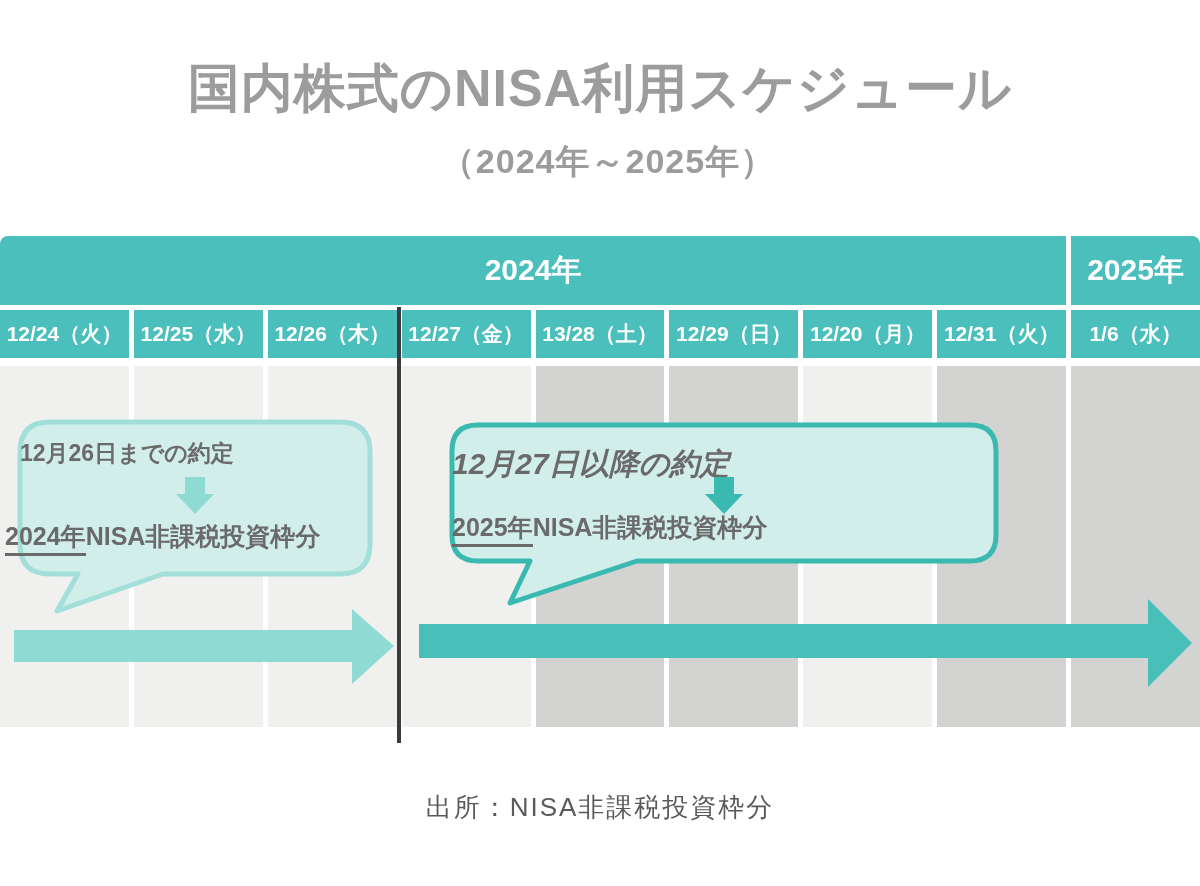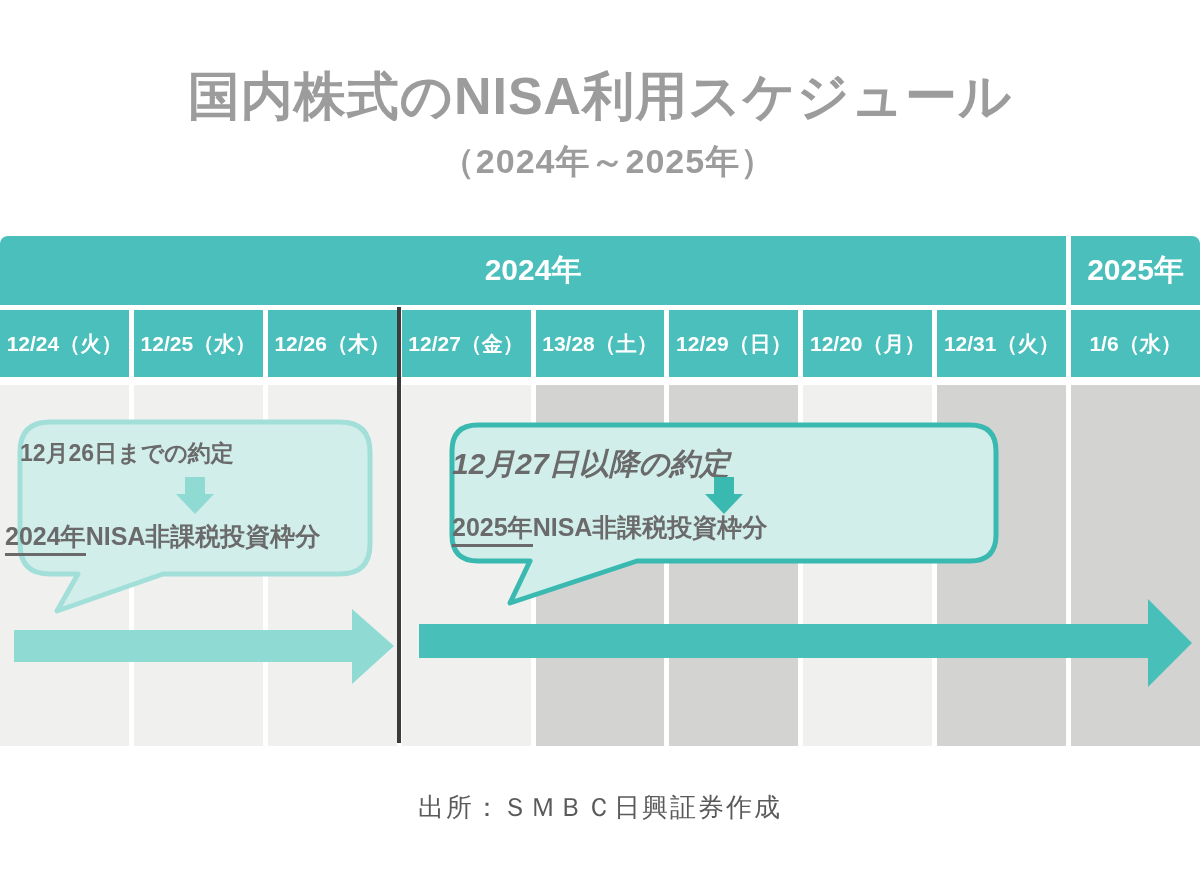--- a/index.html
+++ b/index.html
@@ -15,32 +15,32 @@
     --title-gray:#9C9C9C;
     --text-gray:#6A6A6A;
     --footer-gray:#5A5A5A;
   }
   *{margin:0;padding:0;box-sizing:border-box;}
   html,body{background:#fff;}
   body{font-family:"Liberation Sans","DejaVu Sans",sans-serif;}
   .page{position:relative;width:1200px;height:886px;background:#fff;overflow:hidden;margin:0 auto;}
 
   .title{position:absolute;left:0;top:62px;width:1200px;text-align:center;
-         font-size:52px;line-height:1;font-weight:bold;color:var(--title-gray);letter-spacing:1px;margin-top:8px;}
+         font-size:52px;line-height:1;font-weight:bold;color:var(--title-gray);letter-spacing:1px;}
   .subtitle{position:absolute;left:8px;top:144px;width:1200px;text-align:center;
          font-size:34px;line-height:1;font-weight:bold;color:var(--title-gray);letter-spacing:1px;}
 
   .table{position:absolute;left:0;top:236px;width:1200px;}
   .grid9{display:grid;grid-template-columns:repeat(9,1fr);column-gap:5px;}
   .year-row{height:69px;margin-bottom:5px;}
   .year-cell{background:var(--teal);color:#fff;font-weight:bold;font-size:30px;
              display:flex;align-items:center;justify-content:center;}
   .y2024{grid-column:1/9;border-radius:8px 0 0 0;}
   .y2025{grid-column:9/10;border-radius:0 8px 0 0;}
-  .date-row{height:67px;margin-bottom:8px;}
+  .date-row{height:48px;margin-bottom:8px;}
   .date-cell{background:var(--teal);color:#fff;font-weight:bold;font-size:21px;white-space:nowrap;
              display:flex;align-items:center;justify-content:center;}
   .body-row{height:361px;}
   .body-cell.light{background:var(--column-light);}
   .body-cell.dark{background:var(--column-dark);}
 
   .vline{position:absolute;left:397px;top:307px;width:4px;height:436px;background:var(--divider-dark);z-index:3;}
 
   .arrow-svg{position:absolute;z-index:4;}
   .arrow-2024{left:0;top:600px;}
@@ -126,15 +126,15 @@
   </svg>
   <div class="bubble-text bl2"><span class="u">2024年</span><span>NISA非課税投資枠分</span></div>
 
   <div class="bubble-text rl1">12月27日以降の約定</div>
   <svg class="down-icon down-2025" width="38" height="38" viewBox="0 0 38 38">
     <rect x="9" y="0" width="20" height="17" style="fill:var(--teal-border);"></rect>
     <polygon points="0,17 38,17 19,37" style="fill:var(--teal-border);"></polygon>
   </svg>
   <div class="bubble-text rl2"><span class="u">2025年</span><span>NISA非課税投資枠分</span></div>
 
-  <div class="footer">出所：ＳＭＢＣ日興証券作成</div>
+  <div class="footer">出所：NISA非課税投資枠分</div>
 
 </div>
 
 </body></html>

